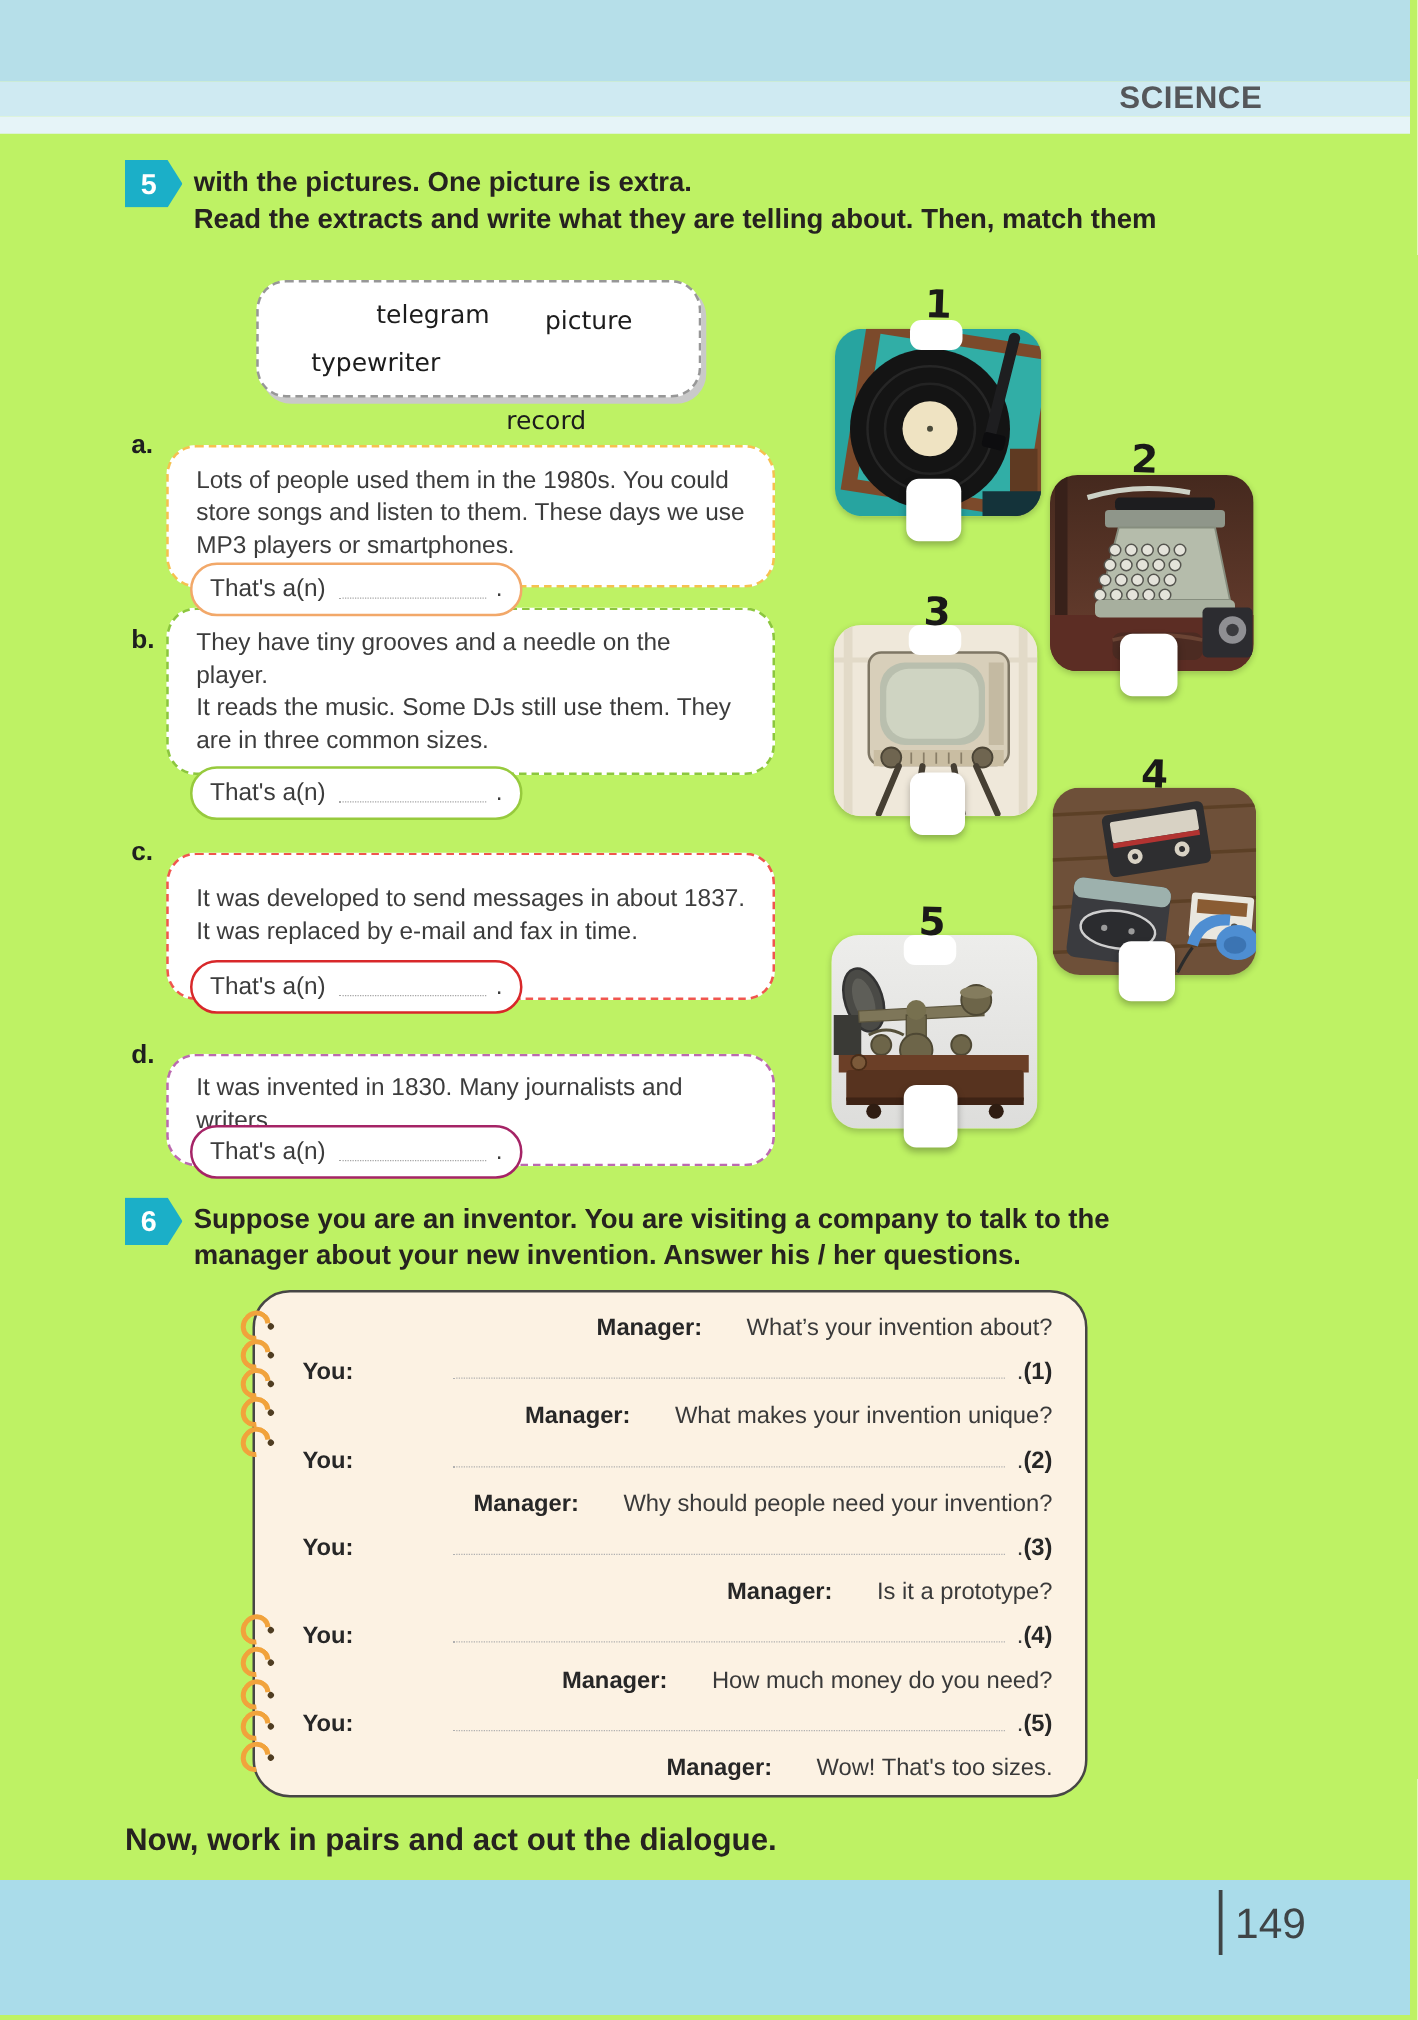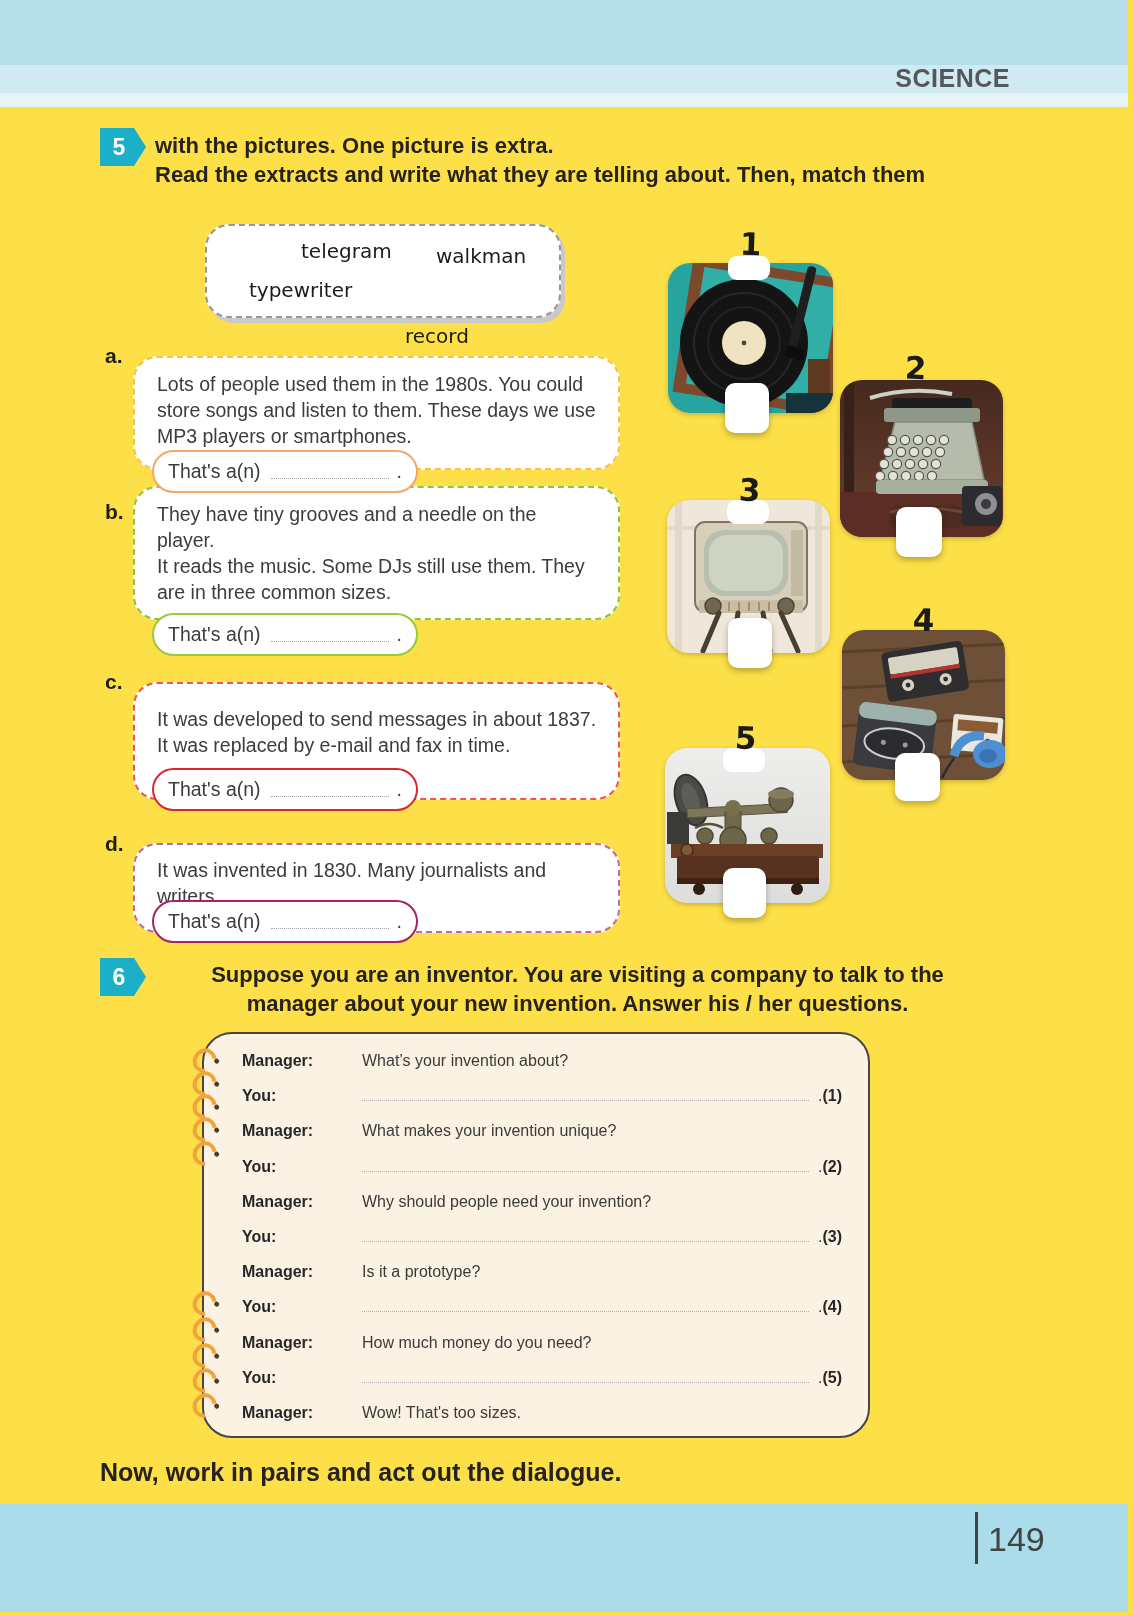--- a/index.html
+++ b/index.html
@@ -1,16 +1,16 @@
 <!DOCTYPE html>
 <html><head>
 <meta charset="utf-8">
 <style>
   html,body{margin:0;padding:0;background:#ffffff;}
-  .page{position:relative;width:1134px;height:1616px;background:#fde047;overflow:hidden;
+  .page{position:relative;width:1134px;height:1616px;background:#bef264;overflow:hidden;
         font-family:"Liberation Sans",sans-serif;color:#3c3c3c;}
   
   .band1{position:absolute;left:0;top:0;width:1128px;height:65px;background:#b6dfe9;}
   .band2{position:absolute;left:0;top:65px;width:1128px;height:28px;background:#cfeaf2;}
   .band3{position:absolute;left:0;top:93px;width:1128px;height:14px;background:#e6f4f8;}
   .science{position:absolute;top:64px;left:0;width:1010px;text-align:right;
            font-size:25px;font-weight:bold;letter-spacing:.5px;color:#55575a;}
   
   .badge{position:absolute;width:46px;height:38px;background:#1bafc8;color:#fff;
          font-size:23px;font-weight:bold;display:flex;align-items:center;justify-content:center;
@@ -37,21 +37,21 @@
   .pic{position:absolute;border-radius:22px;overflow:hidden;box-shadow:0 2px 5px rgba(0,0,0,.2);}
   .pic svg{display:block;}
   .num-tab{position:absolute;width:42px;height:24px;background:#fff;border-radius:9px;z-index:2;}
   .pic-num{position:absolute;z-index:3;font-family:"DejaVu Sans",sans-serif;font-weight:bold;
            font-size:31px;color:#1a1a18;transform:rotate(2deg);}
   .ansbox{position:absolute;background:#fff;border-radius:10px;z-index:4;
           box-shadow:0 3px 6px rgba(0,0,0,.28);}
   
   .dlg{position:absolute;left:202px;top:1032px;width:668px;height:406px;background:#fcf2e3;
        border:2px solid #474645;border-radius:30px;box-sizing:border-box;padding:18px 26px 0 38px;}
-  .dlg-row{display:flex;align-items:baseline;height:35.2px;font-size:16px;}
+  .dlg-row{display:flex;align-items:baseline;height:35.2px;font-size:19px;justify-content:flex-end;}
   .dlg-speaker{width:120px;flex:0 0 120px;font-weight:bold;color:#272727;}
   .dlg-text{color:#3a3a3a;}
   .dlg-line{flex:1;border-bottom:1.5px dotted #b0b0b0;height:12px;margin-right:9px;}
   .dlg-num{font-weight:bold;color:#272727;white-space:pre;}
   .ring{position:absolute;left:193px;width:15px;height:17px;border:4.5px solid #f1a33c;
         border-radius:50%;border-right-color:transparent;transform:rotate(38deg);z-index:5;}
   .ring::after{content:"";position:absolute;width:5px;height:5px;background:#4f3d22;border-radius:50%;
         right:-5px;top:-1px;}
   .followup{position:absolute;left:100px;top:1458px;font-size:25px;font-weight:bold;color:#262220;}
   
@@ -70,21 +70,21 @@
   <div class="science">SCIENCE</div>
 
   <div class="badge" style="left:100px;top:128px;">5</div>
   <div class="instr" style="top:131px;">
     <div>with the pictures. One picture is extra.</div>
     <div>Read the extracts and write what they are telling about. Then, match them</div>
   </div>
 
   <div class="wordbox">
     <span class="word" style="left:94px;top:13px;">telegram</span>
-    <span class="word" style="left:229px;top:18px;">walkman</span>
+    <span class="word" style="left:229px;top:18px;">picture</span>
     <span class="word" style="left:42px;top:52px;">typewriter</span>
     <span class="word" style="left:198px;top:50px;margin-top:48px;">record</span>
   </div>
 
   <div class="ex-label" style="top:344px;">a.</div>
   <div class="ex-box c-a" style="top:356px;height:114px;">
     <div class="ex-lines">
       <div>Lots of people used them in the 1980s. You could</div>
       <div>store songs and listen to them. These days we use</div>
       <div>MP3 players or smartphones.</div>
@@ -309,21 +309,21 @@
       <rect x="12" y="108" width="142" height="26" rx="3" fill="#57331f"></rect>
       <rect x="12" y="130" width="142" height="6" fill="#3e2315"></rect>
       <circle cx="22" cy="102" r="6" fill="#7c5a3a" stroke="#4a2d18" stroke-width="1.5"></circle>
       <circle cx="34" cy="141" r="6" fill="#2f1d12"></circle>
       <circle cx="132" cy="141" r="6" fill="#2f1d12"></circle>
     </svg>
   </div>
   <div class="ansbox" style="left:723px;top:868px;width:43px;height:50px;"></div>
 
   <div class="badge" style="left:100px;top:958px;">6</div>
-  <div class="instr" style="top:960px;text-align:center;">
+  <div class="instr" style="top:960px;">
     <div>Suppose you are an inventor. You are visiting a company to talk to the</div>
     <div>manager about your new invention. Answer his / her questions.</div>
   </div>
 
   <div class="dlg">
     <div class="dlg-row">
       <span class="dlg-speaker">Manager:</span>
       <span class="dlg-text">What’s your invention about?</span>
     </div>
     <div class="dlg-row">

